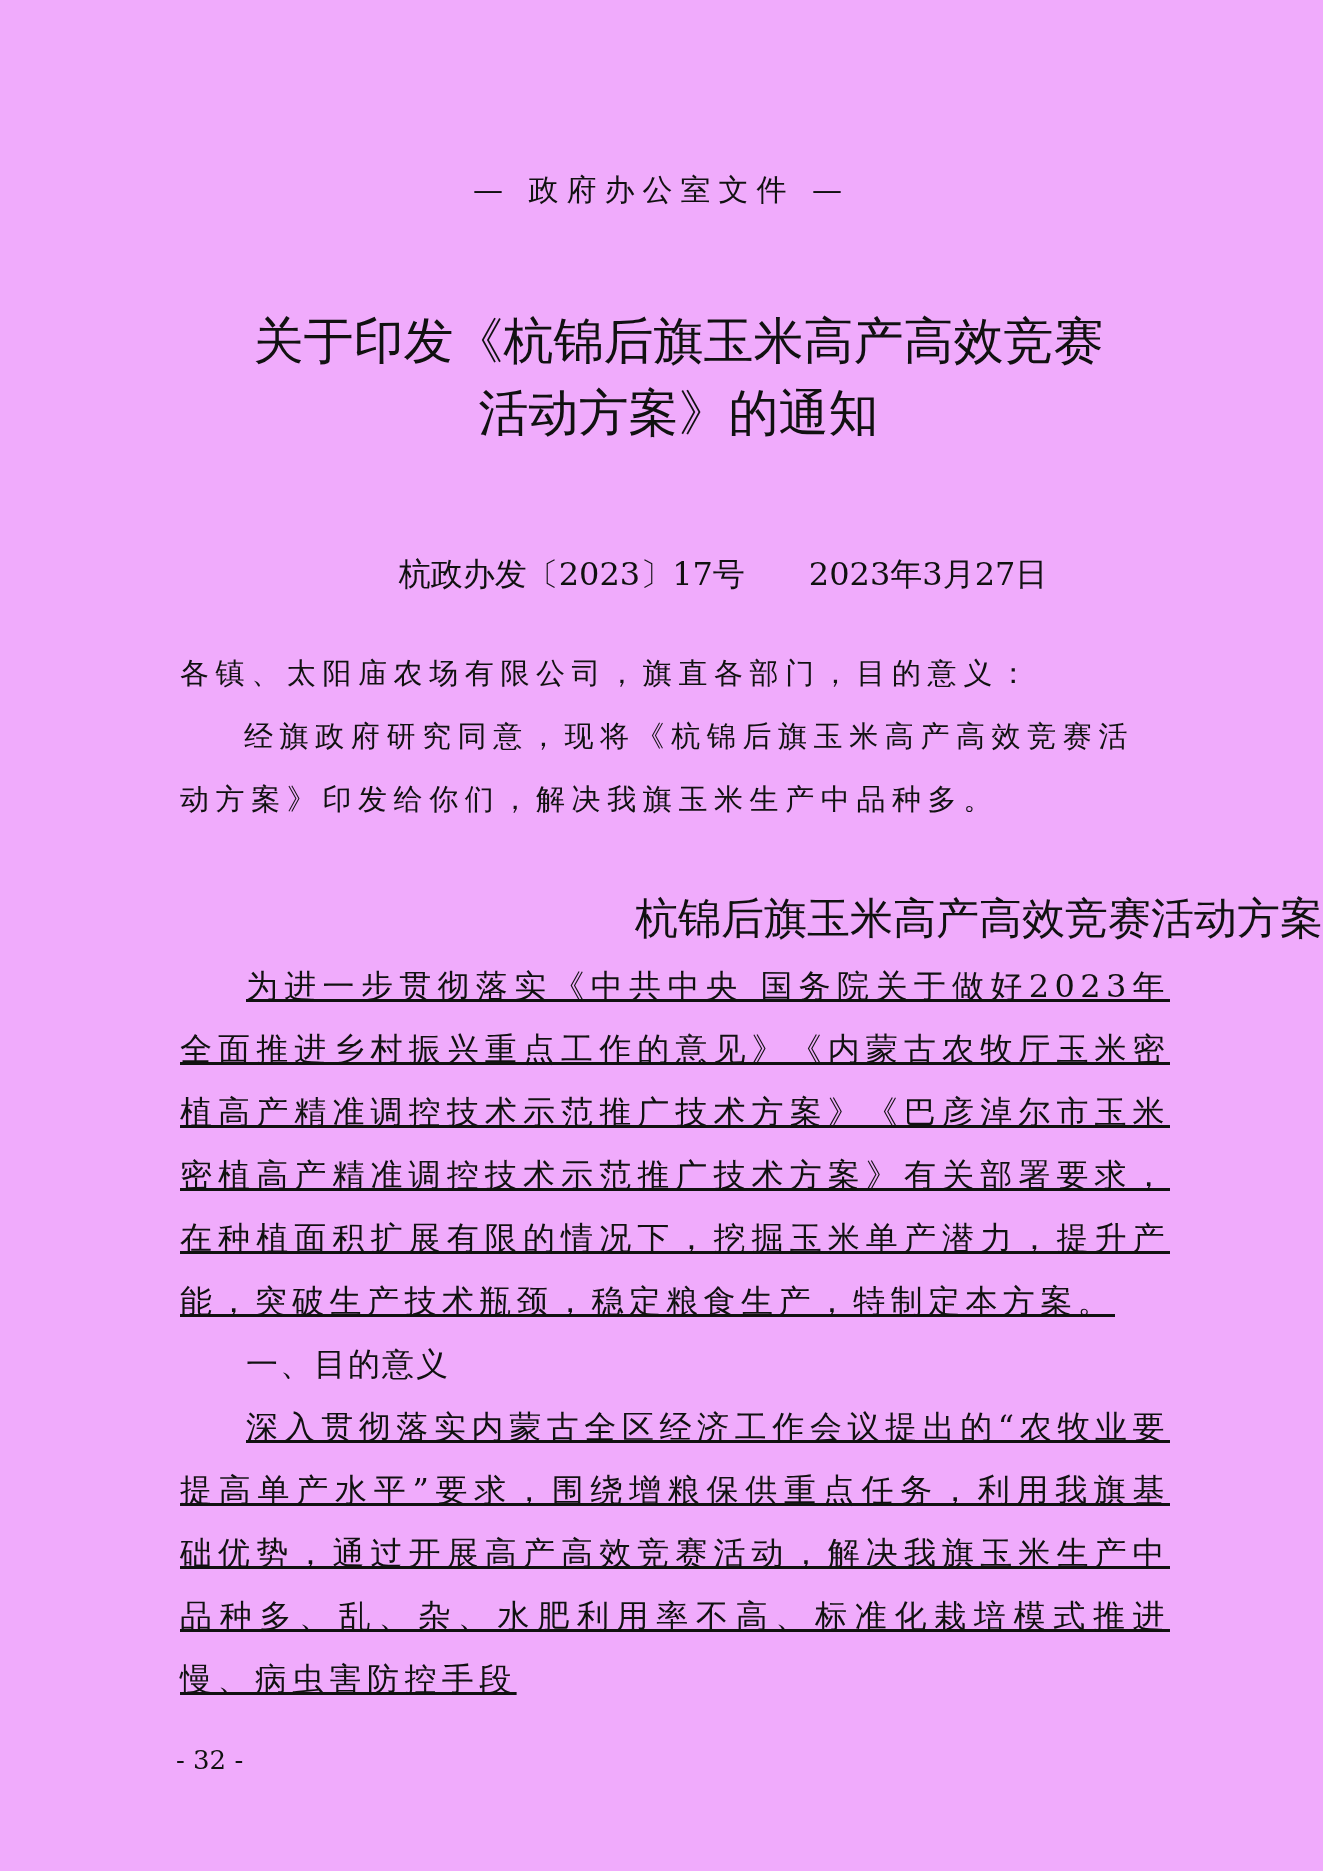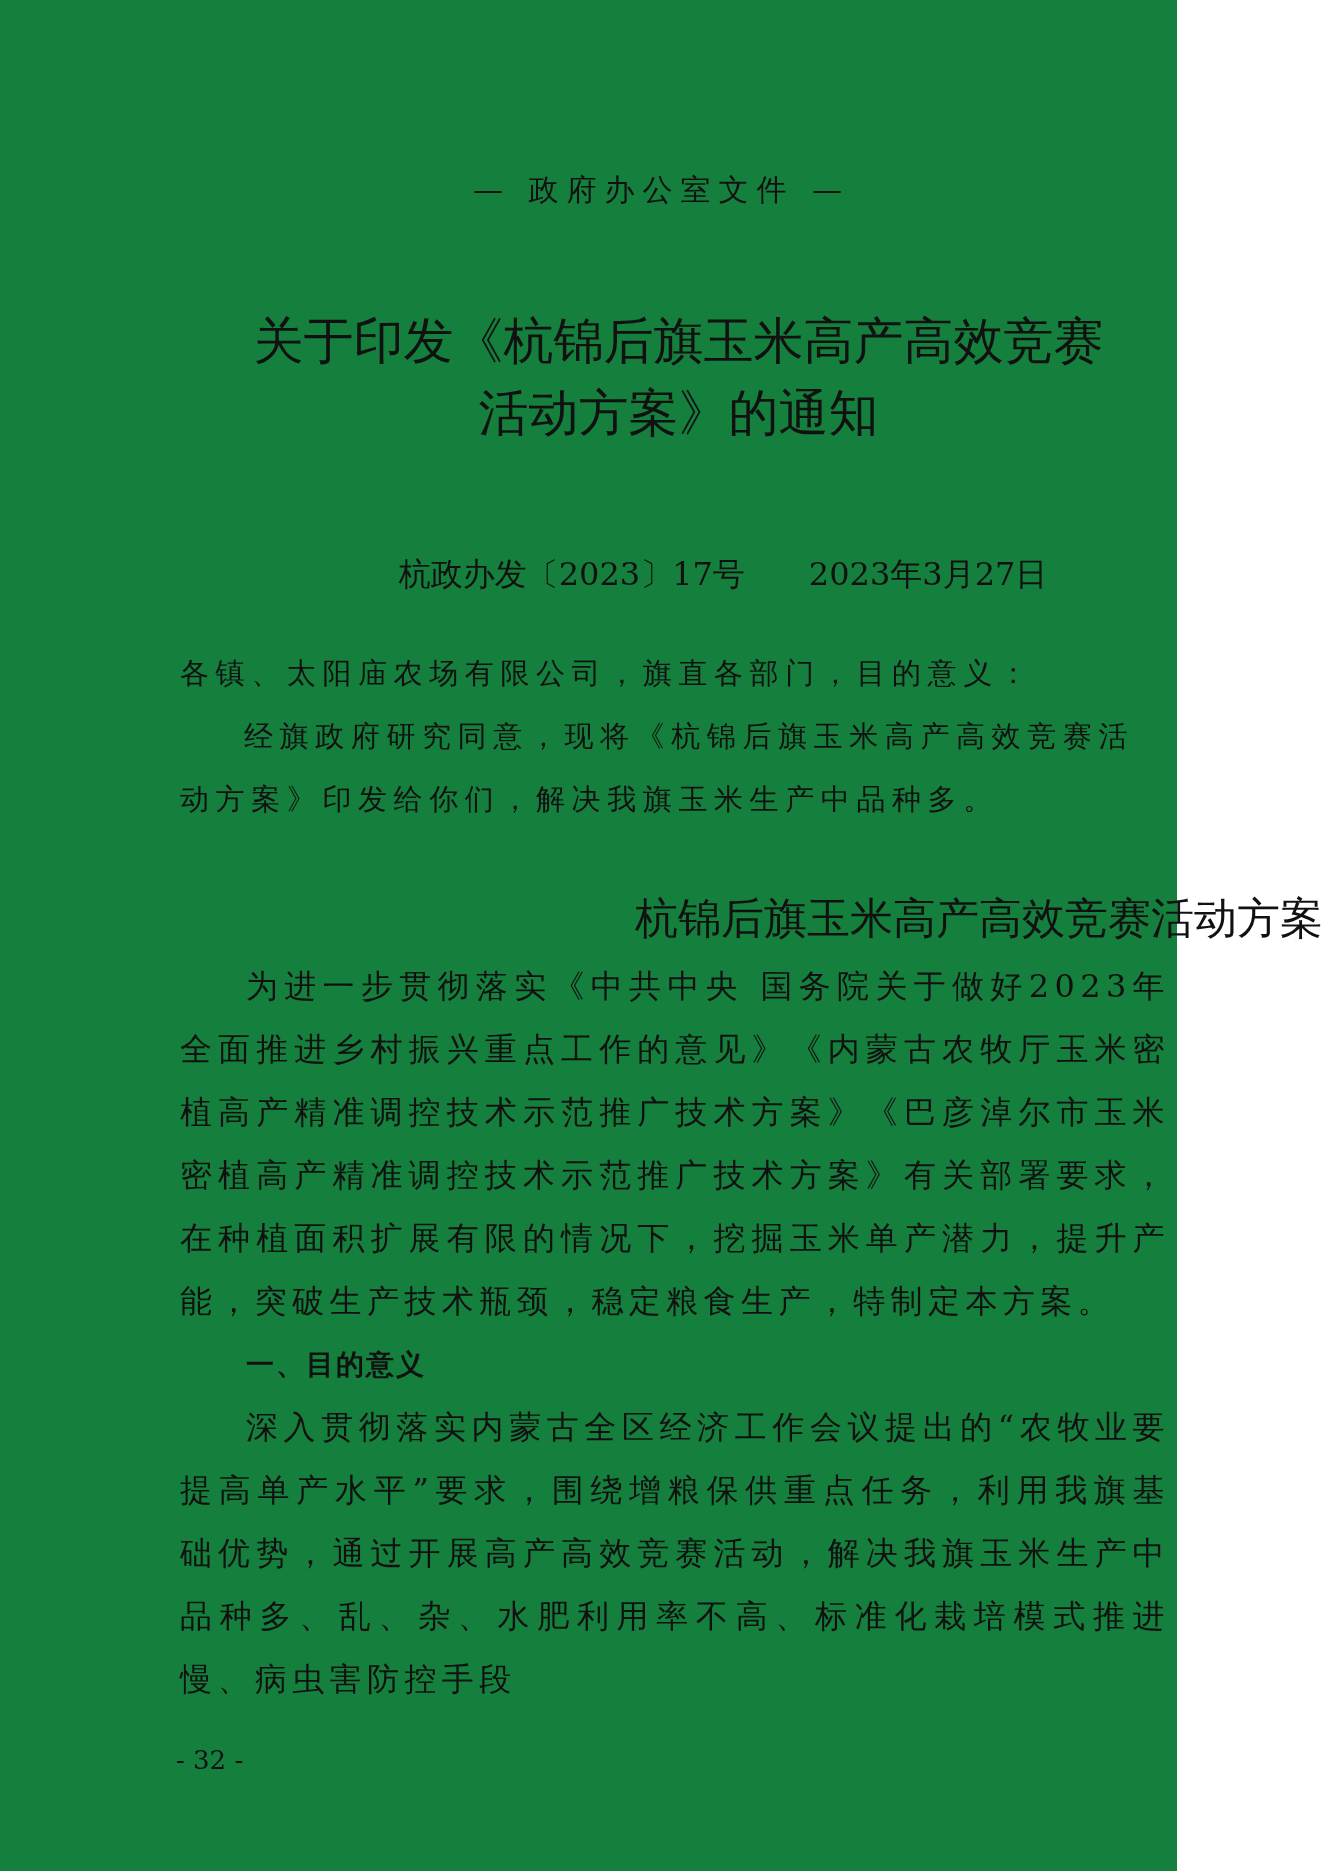--- a/index.html
+++ b/index.html
@@ -1,31 +1,31 @@
 <!DOCTYPE html>
 <html><head>
   <meta charset="utf-8">
   <style>
     html, body { margin: 0; padding: 0; background: #ffffff; }
     body { width: 1323px; height: 1871px; position: relative; overflow: hidden; color: #111; }
-    .page { position: absolute; left: 0; top: 0; width: 1177px; height: 1871px; background: #15803d; }
+    .page { position: absolute; left: 0; top: 0; width: 1323px; height: 1871px; background: #f0abfc; }
     .serif { font-family: "DejaVu Serif", "Liberation Serif", serif; }
     .sans { font-family: "DejaVu Sans", "Liberation Sans", sans-serif; }
     .header-tag { position: absolute; top: 170px; left: 0; width: 1323px; text-align: center; font-size: 30px; letter-spacing: 8px; }
     .notice-title { position: absolute; top: 305px; left: 0; width: 1323px; text-align: center; font-size: 50px; line-height: 72px; font-weight: 500; margin-left: 17px; }
     .doc-meta { position: absolute; top: 515px; left: 358px; font-size: 32px; white-space: pre; }
     .doc-meta span { display: inline-block; }
     .doc-date { margin-left: 64px; }
     .body-text { position: absolute; left: 180px; width: 985px; font-size: 29px; line-height: 63px; letter-spacing: 6.6px; }
     .addressee { top: 642px; }
     .intro { top: 705px; text-indent: 64px; }
     .plan-title { position: absolute; top: 890px; left: 0; width: 1323px; text-align: right; font-size: 43px; }
     .plan-body { position: absolute; left: 180px; width: 990px; top: 955px; font-size: 32px; line-height: 63px; letter-spacing: 5.4px; text-align: justify; }
-    .plan-body p { margin: 0; text-indent: 66px; }
-    .section-heading { margin: 0; text-indent: 66px; font-size: 28px; line-height: 63px; font-weight: 700; letter-spacing: 2px; }
+    .plan-body p { margin: 0; text-indent: 66px; text-decoration: underline; }
+    .section-heading { margin: 0; text-indent: 66px; font-size: 32px; line-height: 63px; font-weight: 400; letter-spacing: 2px; }
     .page-number { position: absolute; top: 1745px; left: 176px; font-size: 26px; white-space: pre; }
   </style>
 </head>
 <body>
 
 <div class="page">
 
   <div class="header-tag serif">— 政府办公室文件 —</div>
 
   <div class="notice-title sans">

